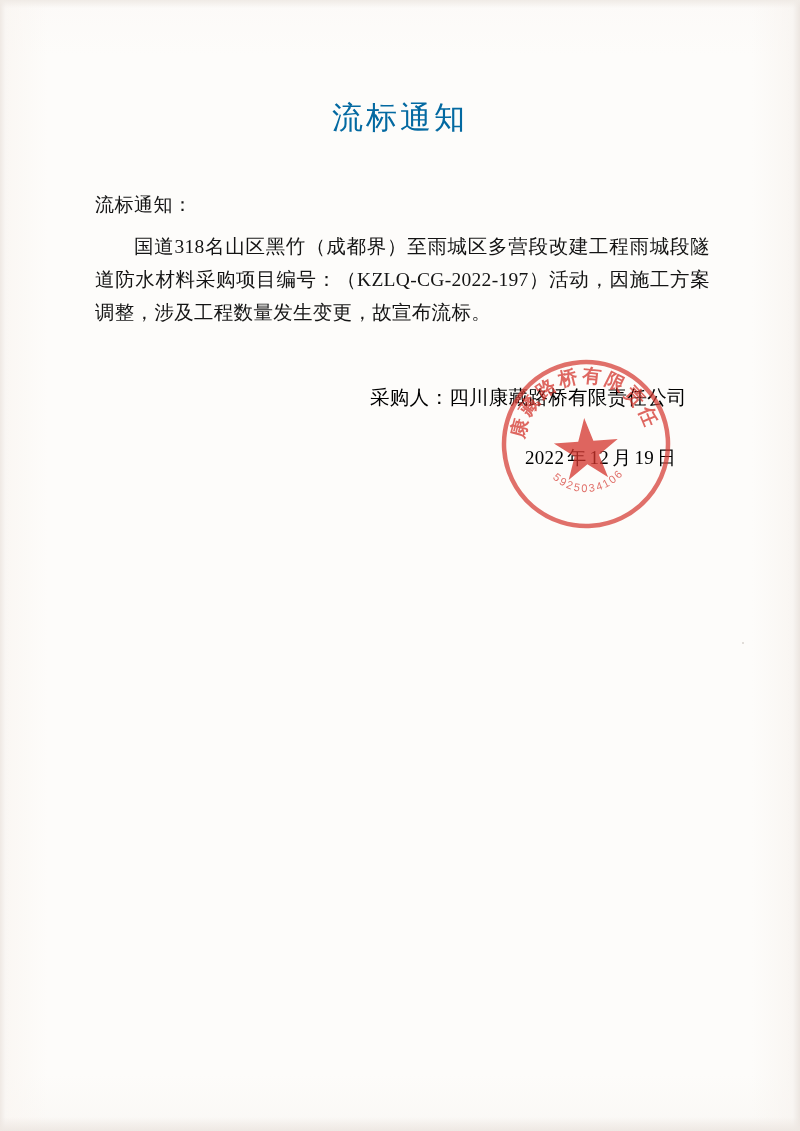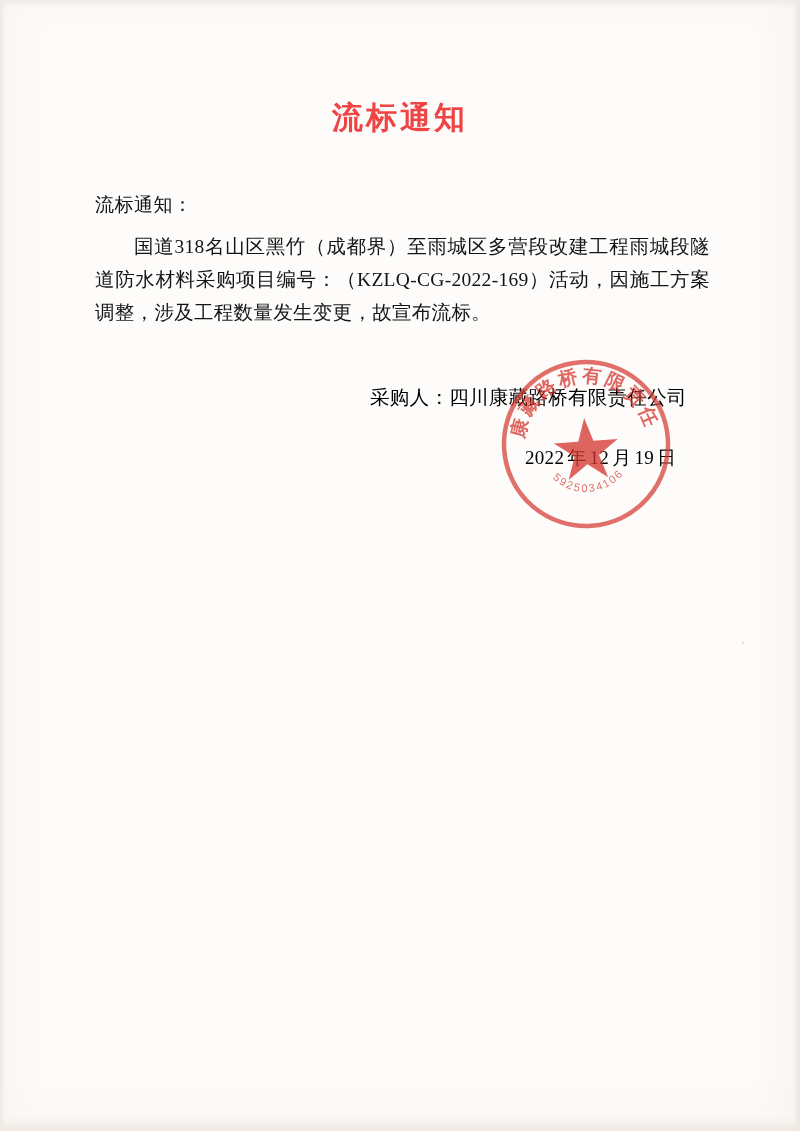--- a/index.html
+++ b/index.html
@@ -55,23 +55,23 @@
     pointer-events: none;
   }
 
   .doc-title {
     position: absolute;
     top: 97px;
     left: 0;
     width: 100%;
     text-align: center;
     font-size: 31px;
-    font-weight: bold;
+    font-weight: normal;
     letter-spacing: 3px;
-    color: #ef4444;
+    color: #0369a1;
     font-family: "Liberation Sans", "DejaVu Sans", sans-serif;
   }
 
   .salutation {
     position: absolute;
     top: 192px;
     left: 95px;
     font-size: 19px;
     color: #141414;
     letter-spacing: 0.5px;
@@ -144,21 +144,21 @@
   <div class="paper-tint"></div>
   <div class="edge-left"></div>
   <div class="edge-right"></div>
   <div class="edge-top"></div>
   <div class="edge-bottom"></div>
 
   <div class="doc-title">流标通知</div>
 
   <div class="salutation">流标通知：</div>
 
-  <div class="body-text">国道318名山区黑竹（成都界）至雨城区多营段改建工程雨城段隧道防水材料采购项目编号：（KZLQ-CG-2022-169）活动，因施工方案调整，涉及工程数量发生变更，故宣布流标。</div>
+  <div class="body-text">国道318名山区黑竹（成都界）至雨城区多营段改建工程雨城段隧道防水材料采购项目编号：（KZLQ-CG-2022-197）活动，因施工方案调整，涉及工程数量发生变更，故宣布流标。</div>
 
   <div class="signature-block">
     <div class="sign-line">
       <span>采购人：</span><span>四川康藏路桥有限责任公司</span>
     </div>
     <div class="date-line">
       <span class="num">2022</span><span class="cn">年</span><span class="num">12</span><span class="cn">月</span><span class="num">19</span><span class="cn">日</span>
     </div>
   </div>
 

